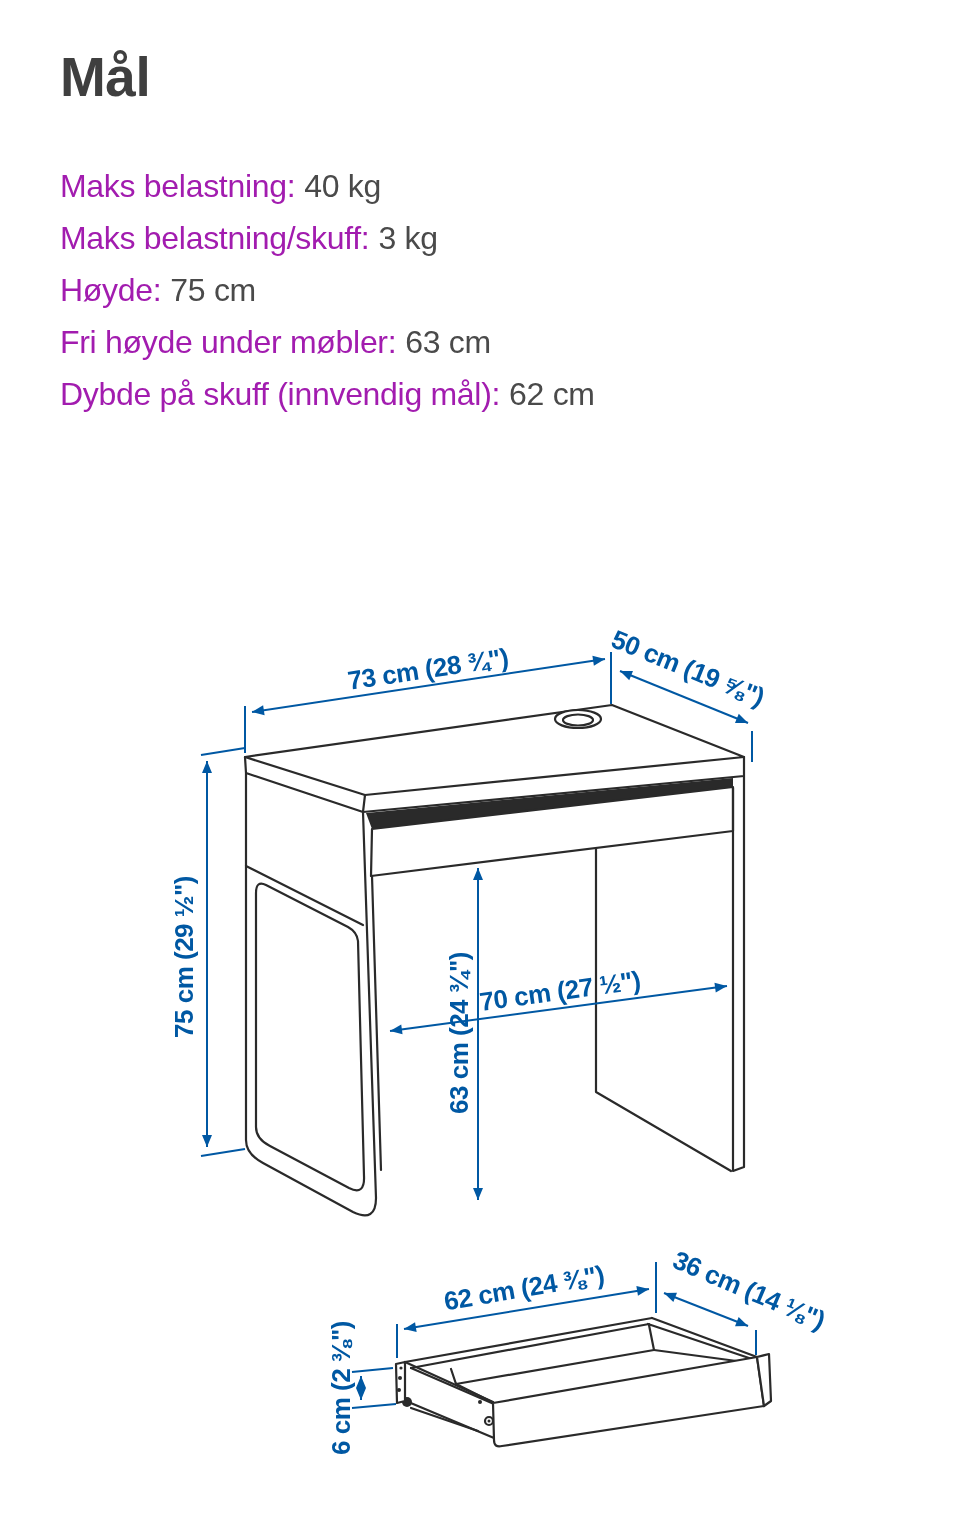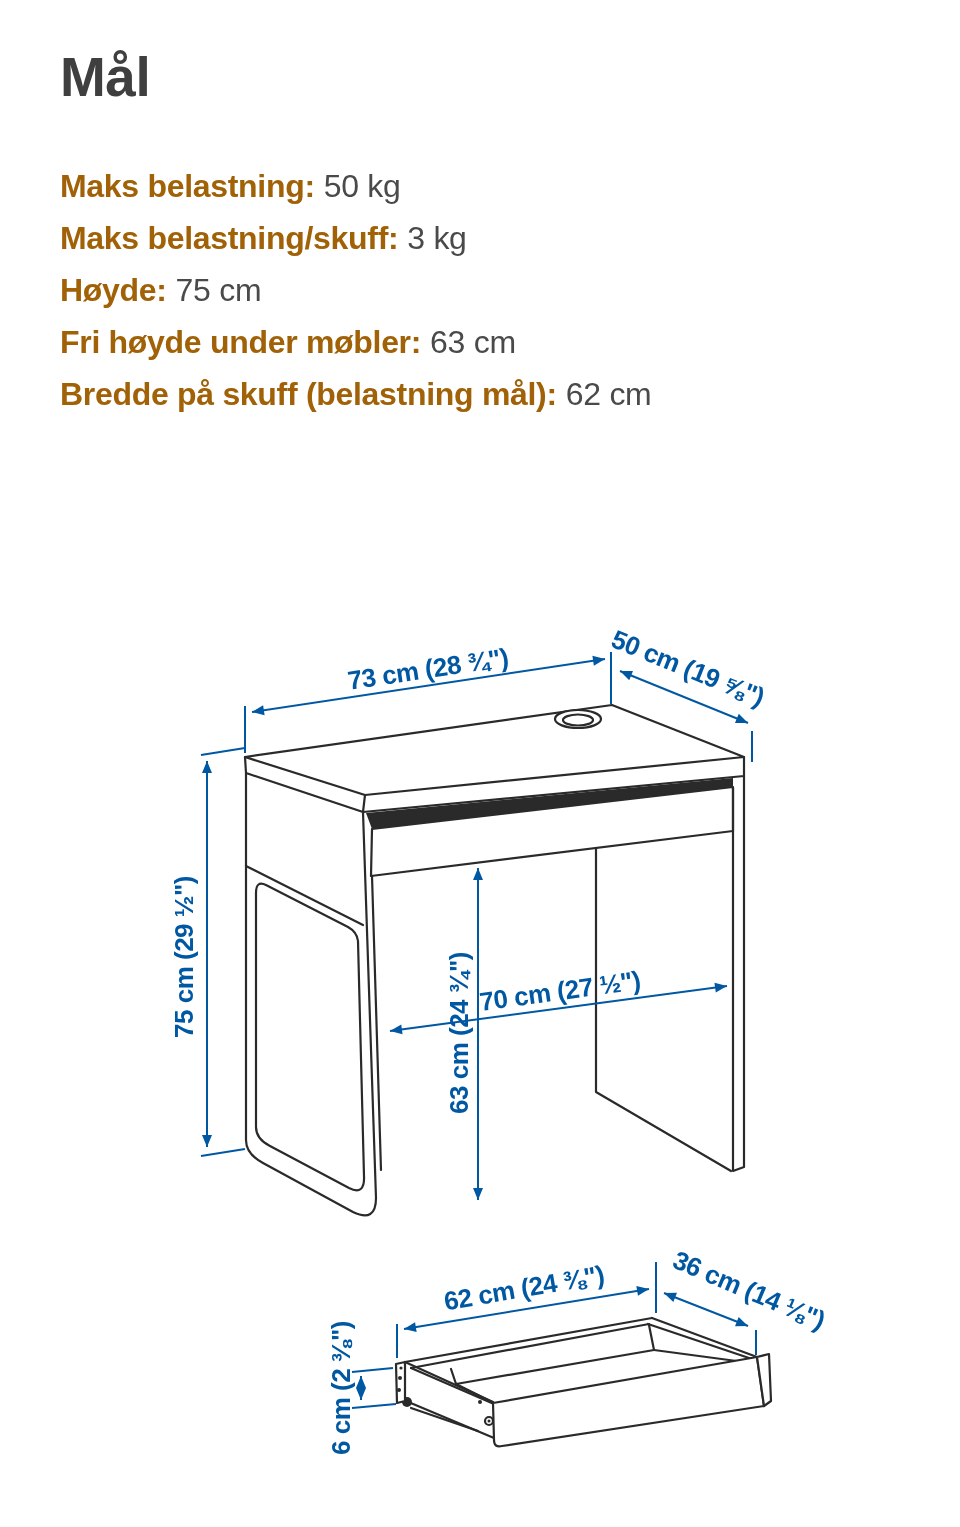--- a/index.html
+++ b/index.html
@@ -3,42 +3,42 @@
 <meta charset="utf-8">
 <style>
   html,body{margin:0;padding:0;background:#fff;}
   .page{position:relative;width:960px;height:1527px;background:#fff;overflow:hidden;
         font-family:"Liberation Sans",sans-serif;padding-left:38px;}
   .page-title{position:absolute;left:60px;top:50px;margin:0;font-size:55px;line-height:1;
         font-weight:700;color:#3f3f3f;letter-spacing:-0.5px;}
   .specs{position:absolute;left:60px;top:160px;font-size:32px;line-height:52px;color:#4a4a4a;
         letter-spacing:-0.3px;}
   .spec-row{white-space:nowrap;}
-  .spec-label{font-weight:700;color:#a16207;margin-right:0.28em;}
+  .spec-label{font-weight:400;color:#a21caf;margin-right:0.28em;}
   .diagram-svg{position:absolute;left:0;top:0;}
   .ln{stroke:#2a2a2a;stroke-width:2.2;fill:none;stroke-linejoin:round;stroke-linecap:round;}
   .fillw{fill:#ffffff;}
   .filld{fill:#2a2a2a;stroke:none;}
   .dim{stroke:#0058a3;stroke-width:2;fill:none;}
   .dimtxt{font:700 26px "Liberation Sans",sans-serif;fill:#0058a3;letter-spacing:-0.5px;
         text-anchor:middle;dominant-baseline:central;}
 </style>
 </head>
 <body>
 
 <div class="page">
 
   <h1 class="page-title">Mål</h1>
 
   <div class="specs">
-    <div class="spec-row"><span class="spec-label">Maks belastning:</span><span class="spec-value">50 kg</span></div>
+    <div class="spec-row"><span class="spec-label">Maks belastning:</span><span class="spec-value">40 kg</span></div>
     <div class="spec-row"><span class="spec-label">Maks belastning/skuff:</span><span class="spec-value">3 kg</span></div>
     <div class="spec-row"><span class="spec-label">Høyde:</span><span class="spec-value">75 cm</span></div>
     <div class="spec-row"><span class="spec-label">Fri høyde under møbler:</span><span class="spec-value">63 cm</span></div>
-    <div class="spec-row"><span class="spec-label">Bredde på skuff (belastning mål):</span><span class="spec-value">62 cm</span></div>
+    <div class="spec-row"><span class="spec-label">Dybde på skuff (innvendig mål):</span><span class="spec-value">62 cm</span></div>
   </div>
 
   <svg class="diagram-svg" width="960" height="1527" viewBox="0 0 960 1527">
     <defs>
       <marker id="arr" viewBox="0 0 14 12" refX="13" refY="6" markerWidth="14" markerHeight="12" markerUnits="userSpaceOnUse" orient="auto-start-reverse">
         <path d="M1,1 L13,6 L1,11 Z" fill="#0058a3"></path>
       </marker>
     </defs>
 
     <g>

